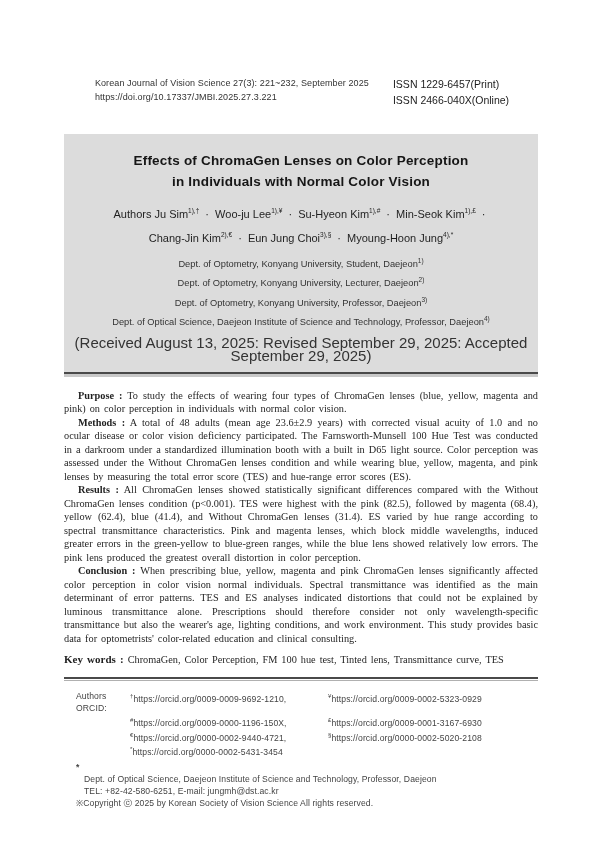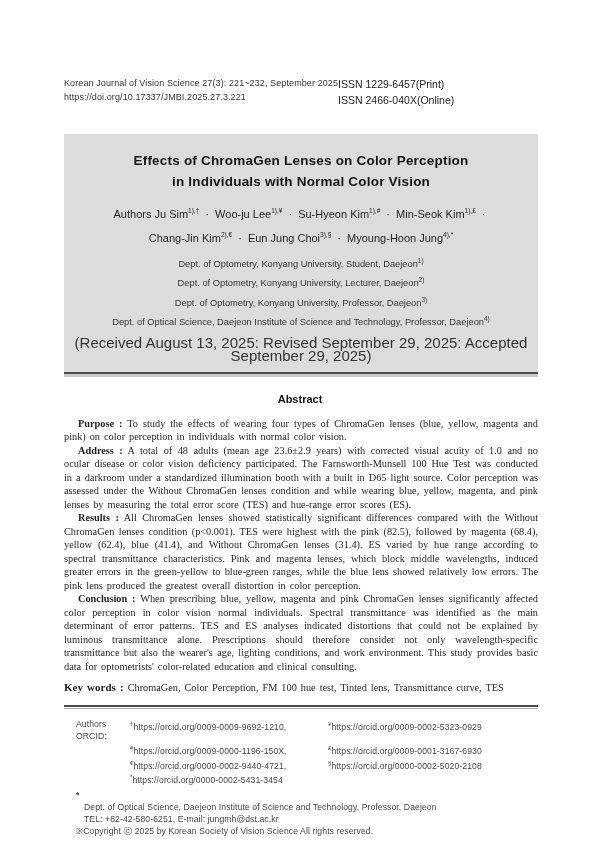--- a/index.html
+++ b/index.html
@@ -7,22 +7,23 @@
     width:600px;height:842px;
     background:#ffffff;
     font-family:"Liberation Sans", sans-serif;
     color:#222;
     overflow:hidden;
     position:relative;
     box-sizing:border-box;
   }
   
   .pub-header{
-    display:flex;justify-content:flex-start;align-items:flex-start;
+    display:flex;justify-content:center;align-items:flex-start;
     margin:76px 60px 0 64px;
+    gap:24px;
   }
   .pub-left{font-size:9px;line-height:14px;color:#333;letter-spacing:.1px;}
   .pub-right{font-size:10.5px;line-height:16px;color:#1c1c1c;text-align:left;}
   
   .title-box{
     margin:26px 62px 15px 64px;
     background:#dcdcdc;
     text-align:center;
     padding:16px 8px 10px 8px;
     border-bottom:2px solid #4a4a4a;
@@ -121,29 +122,28 @@
     <div style="margin-top:4px;">
       <div class="affil"><span>Dept. of Optometry, Konyang University, Student, Daejeon</span><sup>1)</sup></div>
       <div class="affil"><span>Dept. of Optometry, Konyang University, Lecturer, Daejeon</span><sup>2)</sup></div>
       <div class="affil"><span>Dept. of Optometry, Konyang University, Professor, Daejeon</span><sup>3)</sup></div>
       <div class="affil"><span>Dept. of Optical Science, Daejeon Institute of Science and Technology, Professor, Daejeon</span><sup>4)</sup></div>
     </div>
 
     <div class="received">(Received August 13, 2025: Revised September 29, 2025: Accepted September 29, 2025)</div>
   </div>
 
-  <div class="abstract-title">Abstract</div>
 
   <div class="abstract-body">
     <p>
       <b class="plabel">Purpose :</b>
       <span>To study the effects of wearing four types of ChromaGen lenses (blue, yellow, magenta and pink) on color perception in individuals with normal color vision.</span>
     </p>
     <p>
-      <b class="plabel">Address :</b>
+      <b class="plabel">Methods :</b>
       <span>A total of 48 adults (mean age 23.6±2.9 years) with corrected visual acuity of 1.0 and no ocular disease or color vision deficiency participated. The Farnsworth-Munsell 100 Hue Test was conducted in a darkroom under a standardized illumination booth with a built in D65 light source. Color perception was assessed under the Without ChromaGen lenses condition and while wearing blue, yellow, magenta, and pink lenses by measuring the total error score (TES) and hue-range error scores (ES).</span>
     </p>
     <p>
       <b class="plabel">Results :</b>
       <span>All ChromaGen lenses showed statistically significant differences compared with the Without ChromaGen lenses condition (p&lt;0.001). TES were highest with the pink (82.5), followed by magenta (68.4), yellow (62.4), blue (41.4), and Without ChromaGen lenses (31.4). ES varied by hue range according to spectral transmittance characteristics. Pink and magenta lenses, which block middle wavelengths, induced greater errors in the green-yellow to blue-green ranges, while the blue lens showed relatively low errors. The pink lens produced the greatest overall distortion in color perception.</span>
     </p>
     <p>
       <b class="plabel">Conclusion :</b>
       <span>When prescribing blue, yellow, magenta and pink ChromaGen lenses significantly affected color perception in color vision normal individuals. Spectral transmittance was identified as the main determinant of error patterns. TES and ES analyses indicated distortions that could not be explained by luminous transmittance alone. Prescriptions should therefore consider not only wavelength-specific transmittance but also the wearer's age, lighting conditions, and work environment. This study provides basic data for optometrists' color-related education and clinical consulting.</span>
     </p>

